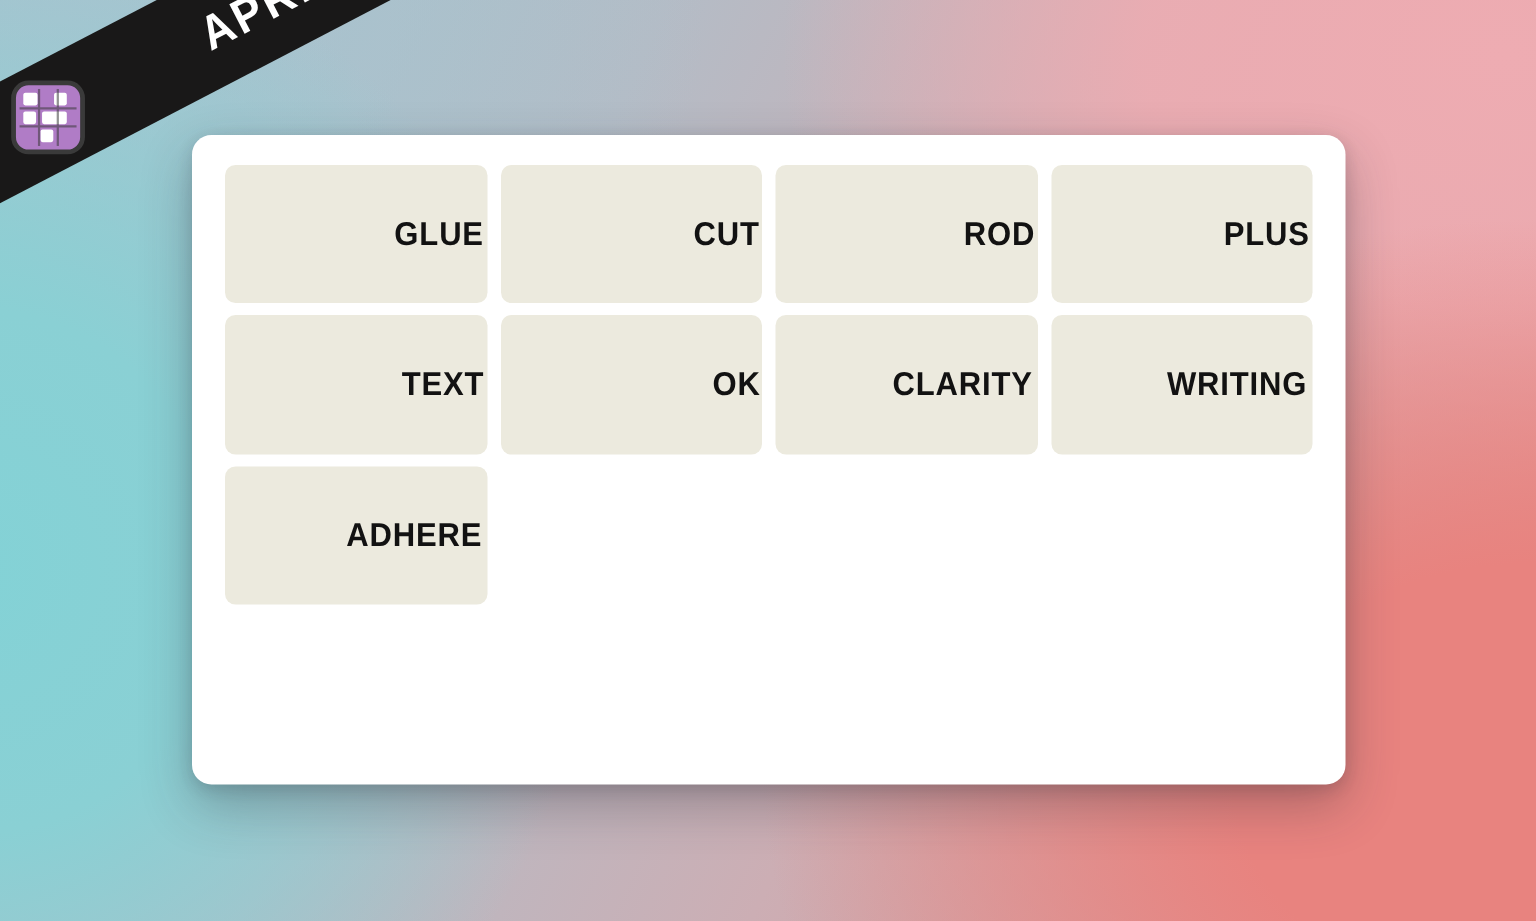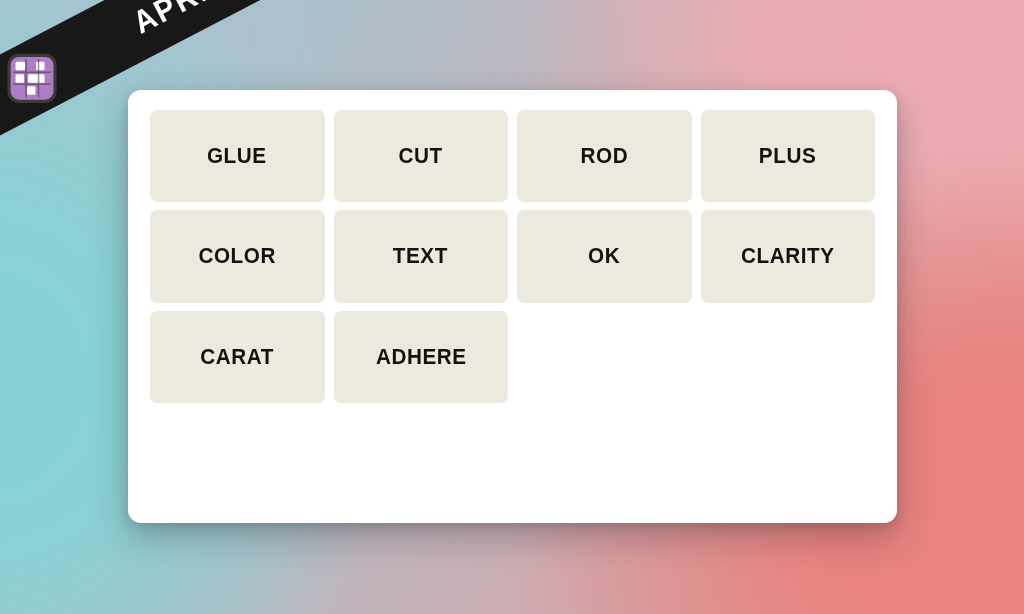--- a/index.html
+++ b/index.html
@@ -91,21 +91,21 @@
     grid-template-columns: repeat(4, 1fr);
     grid-template-rows: repeat(4, 1fr);
     gap: 8px 9px;
   }
 
   .tile {
     background: #eceade;
     border-radius: 7px;
     display: flex;
     align-items: center;
-    justify-content: center;
+    justify-content: flex-end;
     user-select: none;
   }
 
   .tile-label {
     font-family: "Liberation Sans Narrow", "Liberation Sans", sans-serif;
     font-weight: bold;
     font-size: 22px;
     color: #121212;
     letter-spacing: 0.6px;
     transform: scaleX(0.94);
@@ -128,34 +128,31 @@
     </div>
 
     <div class="tile">
       <span class="tile-label">ROD</span>
     </div>
     <div class="tile">
       <span class="tile-label">PLUS</span>
     </div>
 
     <div class="tile">
-      <span class="tile-label">COLOR</span>
-    </div>
-    <div class="tile">
       <span class="tile-label">TEXT</span>
     </div>
     <div class="tile">
       <span class="tile-label">OK</span>
     </div>
 
     <div class="tile">
       <span class="tile-label">CLARITY</span>
     </div>
     <div class="tile">
-      <span class="tile-label">CARAT</span>
+      <span class="tile-label">WRITING</span>
     </div>
     <div class="tile">
       <span class="tile-label">ADHERE</span>
     </div>
 
   </div>
 </div>
 
 <div id="date-banner">
   <span class="banner-text">APRIL 19</span>

